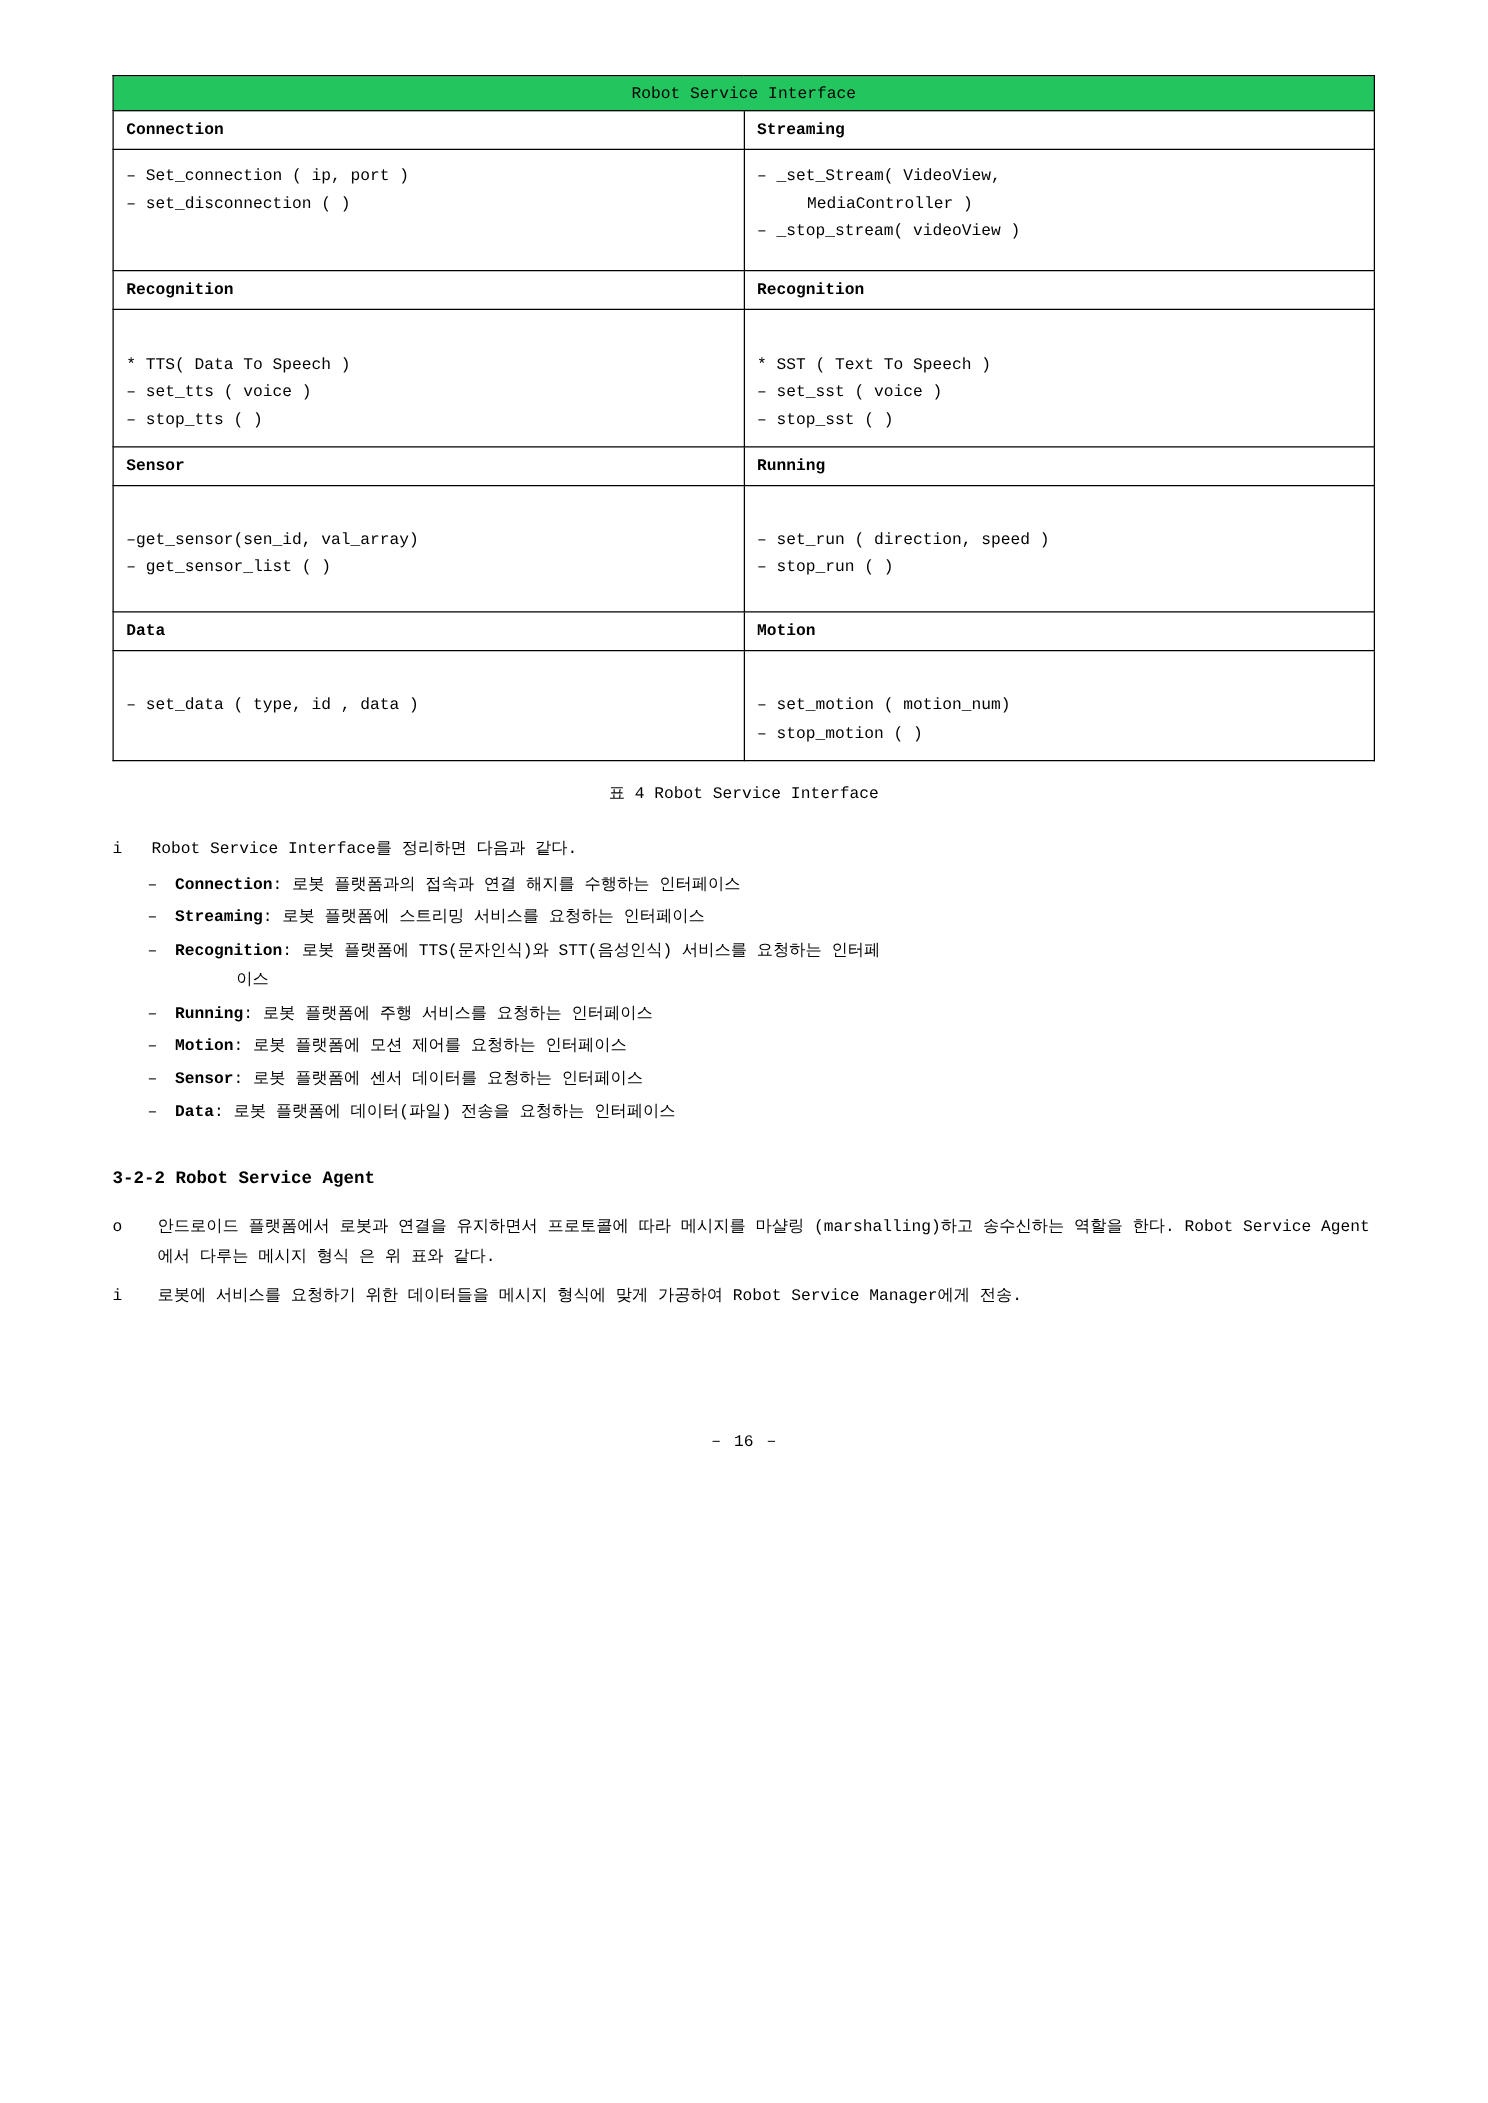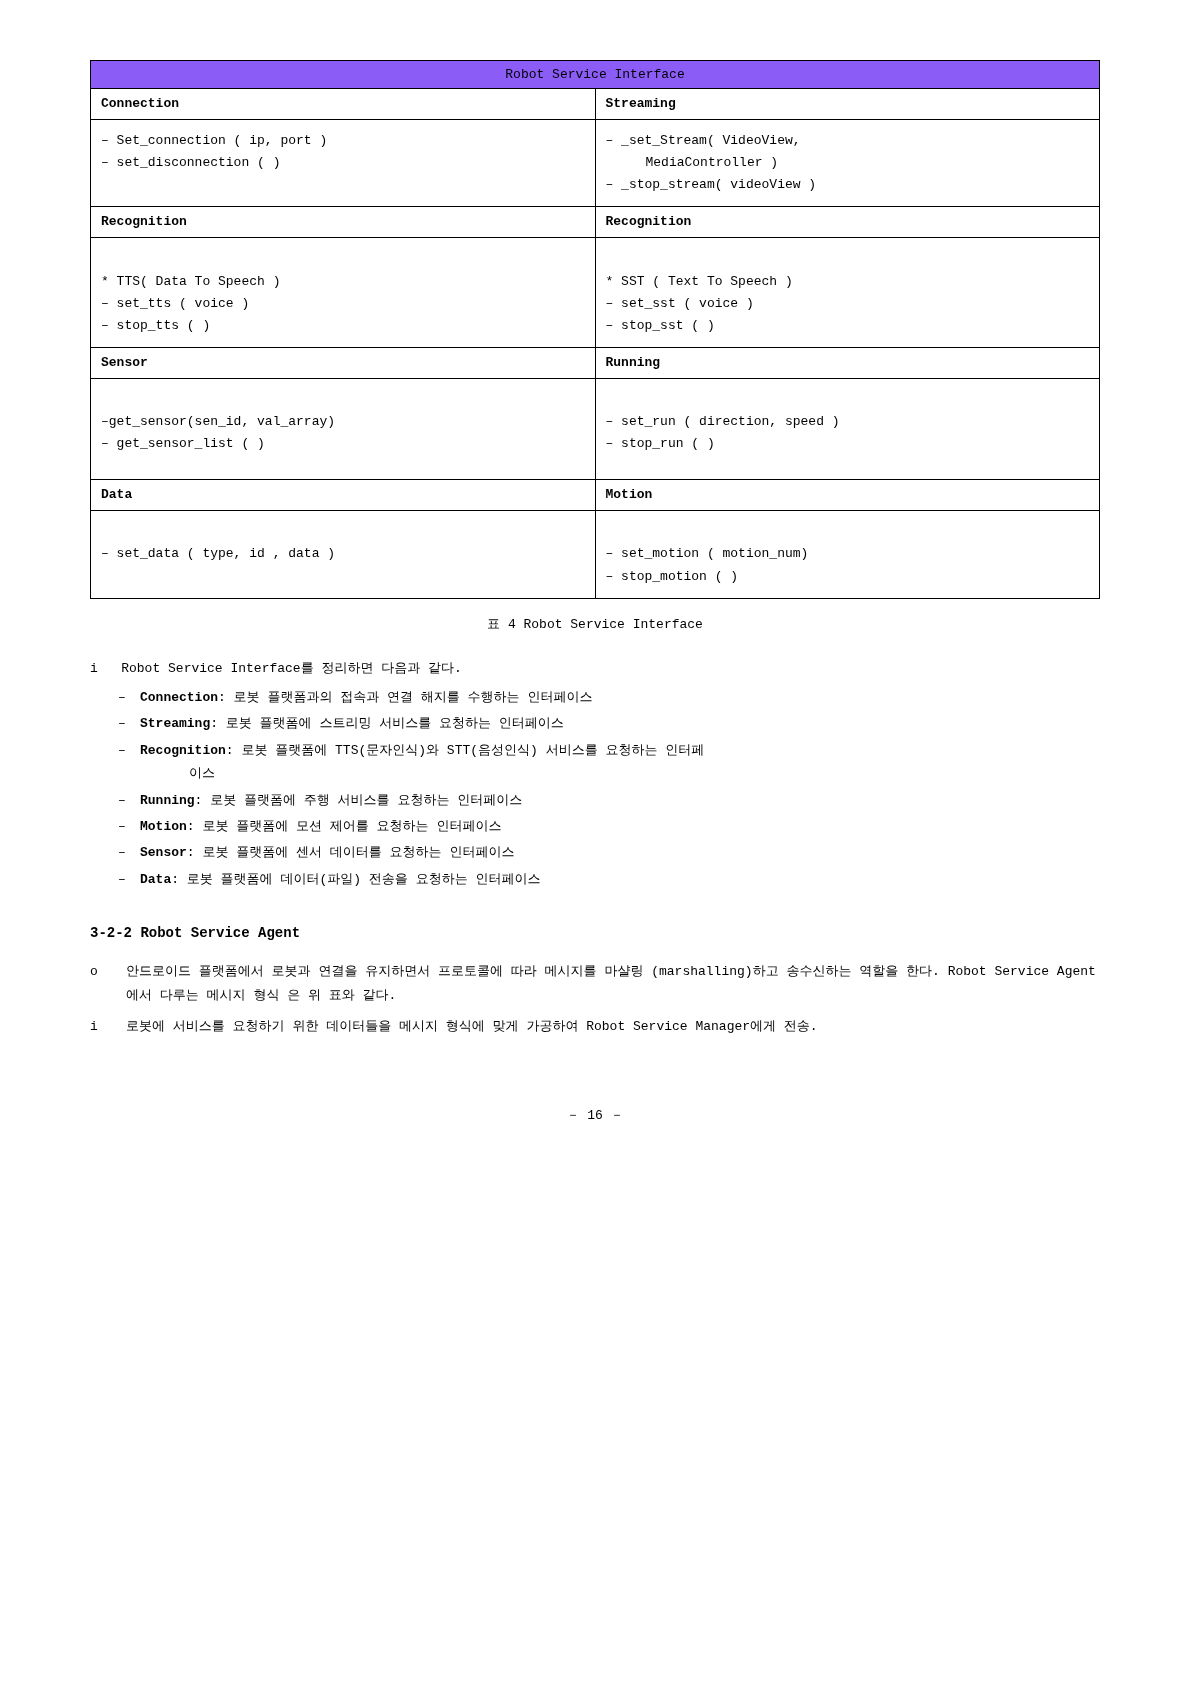--- a/index.html
+++ b/index.html
@@ -30,21 +30,21 @@
       margin-bottom: 16px;
       font-family: 'Courier New', Courier, monospace;
       font-size: 13px;
     }
 
     .service-table th {
       border: 1px solid #000;
       padding: 6px 10px;
       text-align: center;
       font-weight: normal;
-      background: #8b5cf6;
+      background: #22c55e;
     }
 
     .service-table td {
       border: 1px solid #000;
       padding: 8px 10px;
       vertical-align: top;
       line-height: 1.7;
     }
 
     .service-table .category-header {
@@ -94,21 +94,21 @@
 
     .section-heading {
       font-size: 14px;
       font-weight: bold;
       font-family: 'Courier New', Courier, monospace;
       margin: 30px 0 14px 0;
     }
 
     .page-number {
       text-align: center;
-      margin-top: 68px;
+      margin-top: 96px;
       font-family: 'Courier New', Courier, monospace;
       font-size: 13px;
     }
   </style>
 </head>
 <body>
 
 <div class="page-content">
 
   <table class="service-table">
@@ -121,21 +121,21 @@
 
       <tr>
         <td class="category-header">Connection</td>
         <td class="category-header">Streaming</td>
       </tr>
       <tr>
         <td style="padding-top:10px; padding-bottom:10px;">
           <div>–  Set_connection  ( ip,  port  )</div>
           <div>–  set_disconnection  ( )</div>
         </td>
-        <td style="padding-top:10px; padding-bottom:10px;">
+        <td style="padding-top:10px; padding-bottom:20px;">
           <div>–  _set_Stream(  VideoView,</div>
           <div style="padding-left: 40px;">MediaController  )</div>
           <div>–  _stop_stream(  videoView )</div>
         </td>
       </tr>
 
       <tr>
         <td class="category-header">Recognition</td>
         <td class="category-header">Recognition</td>
       </tr>

